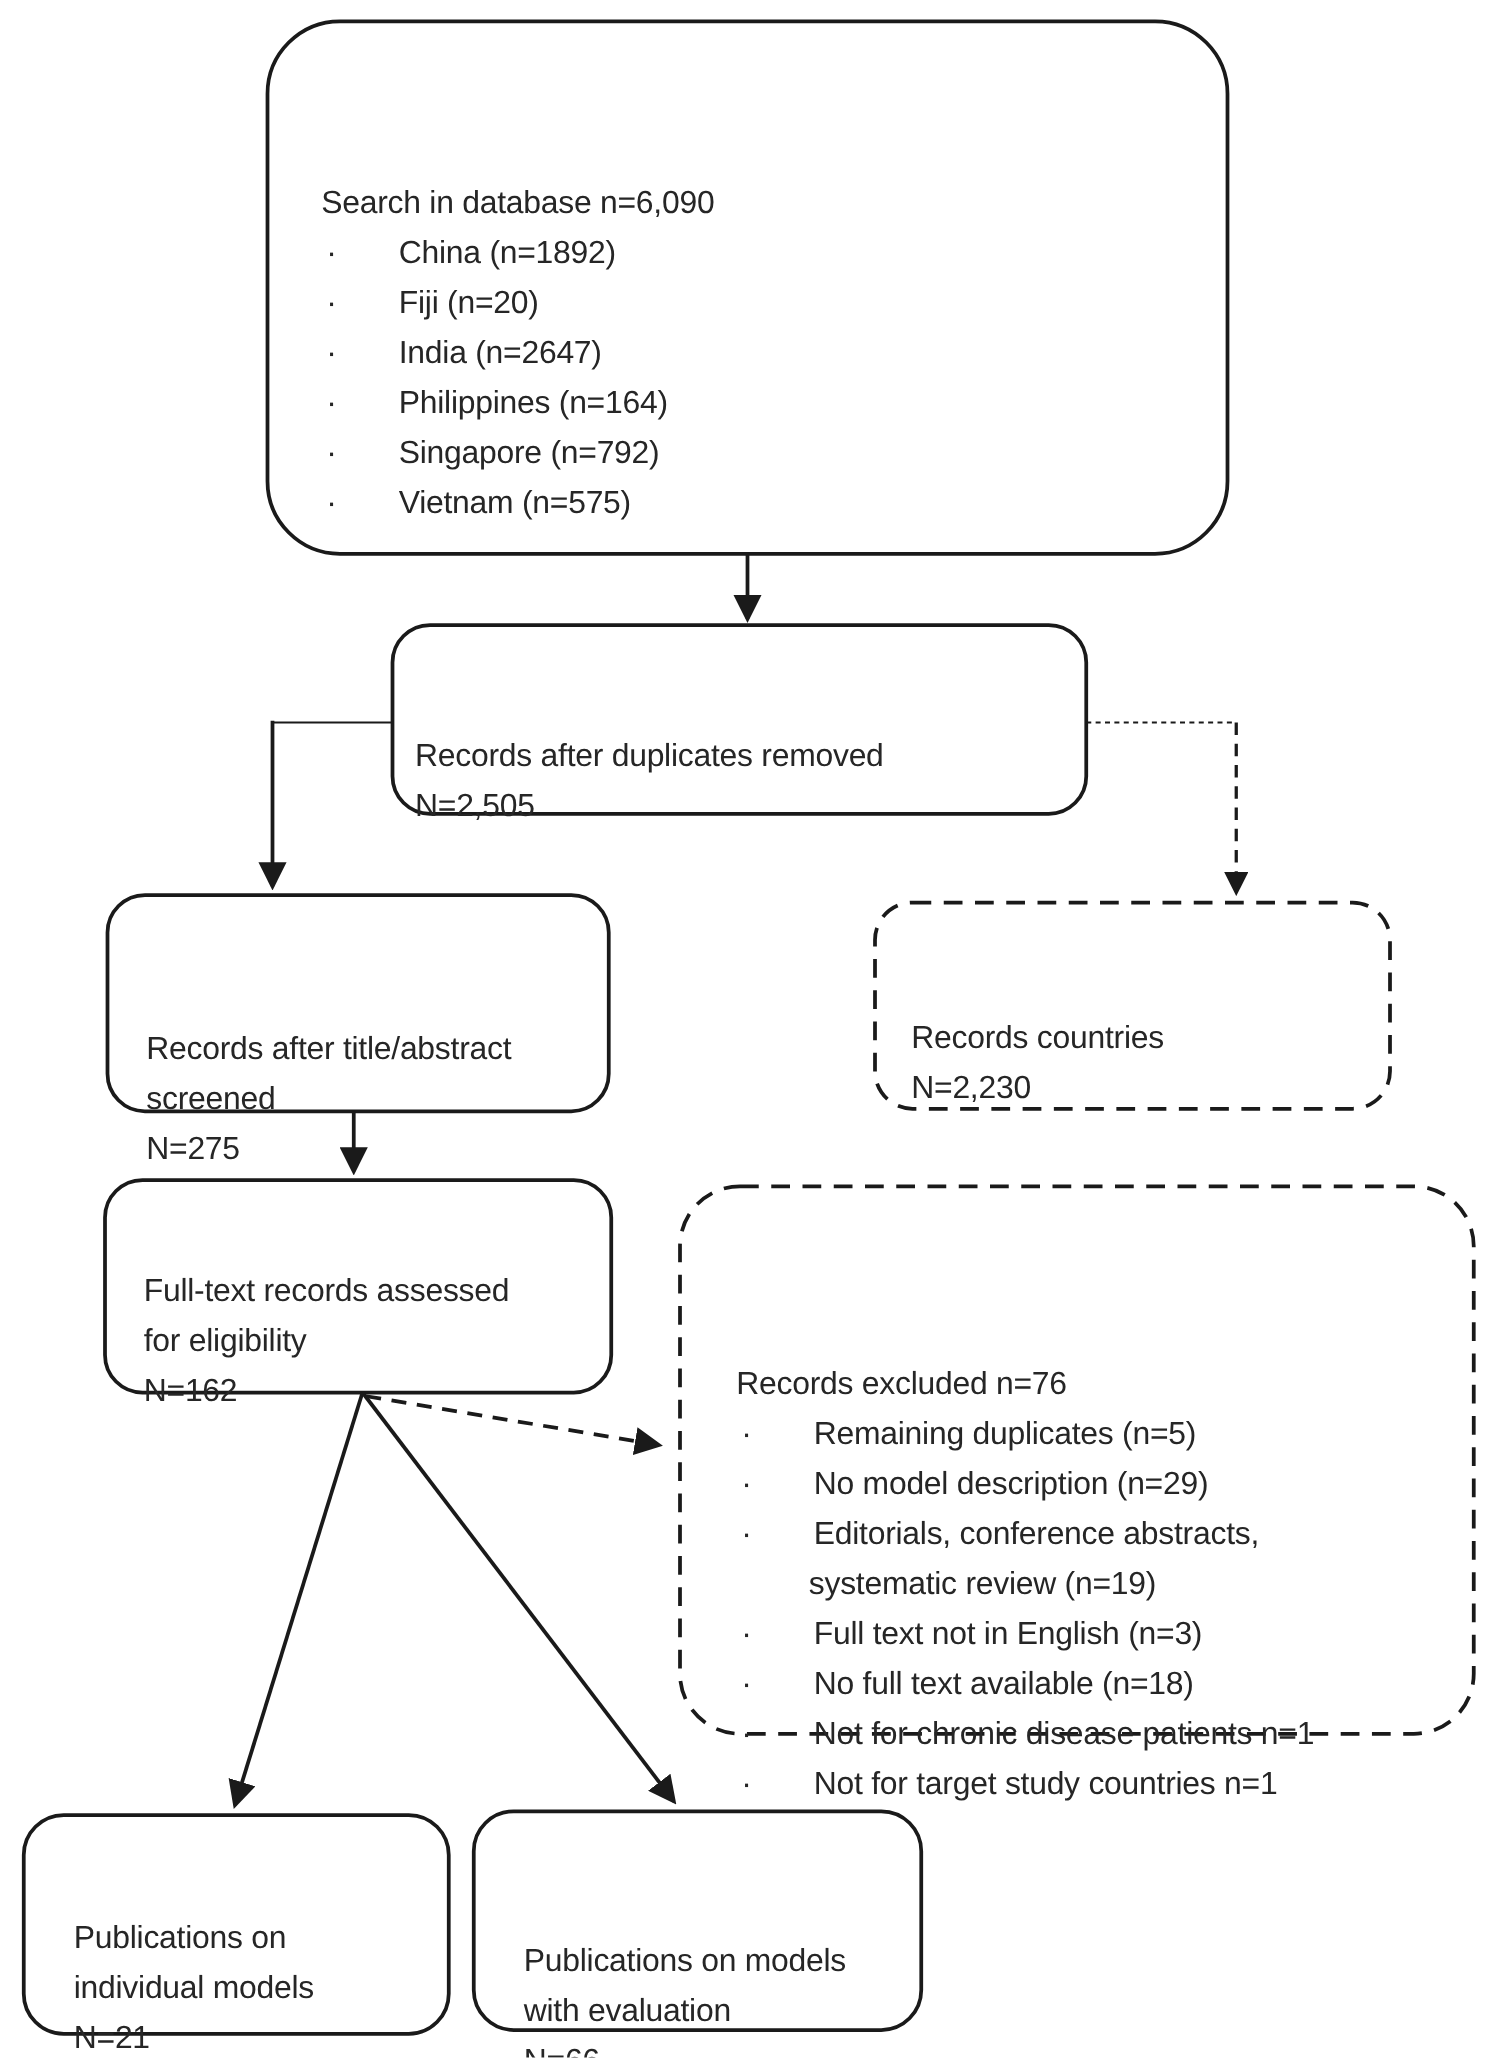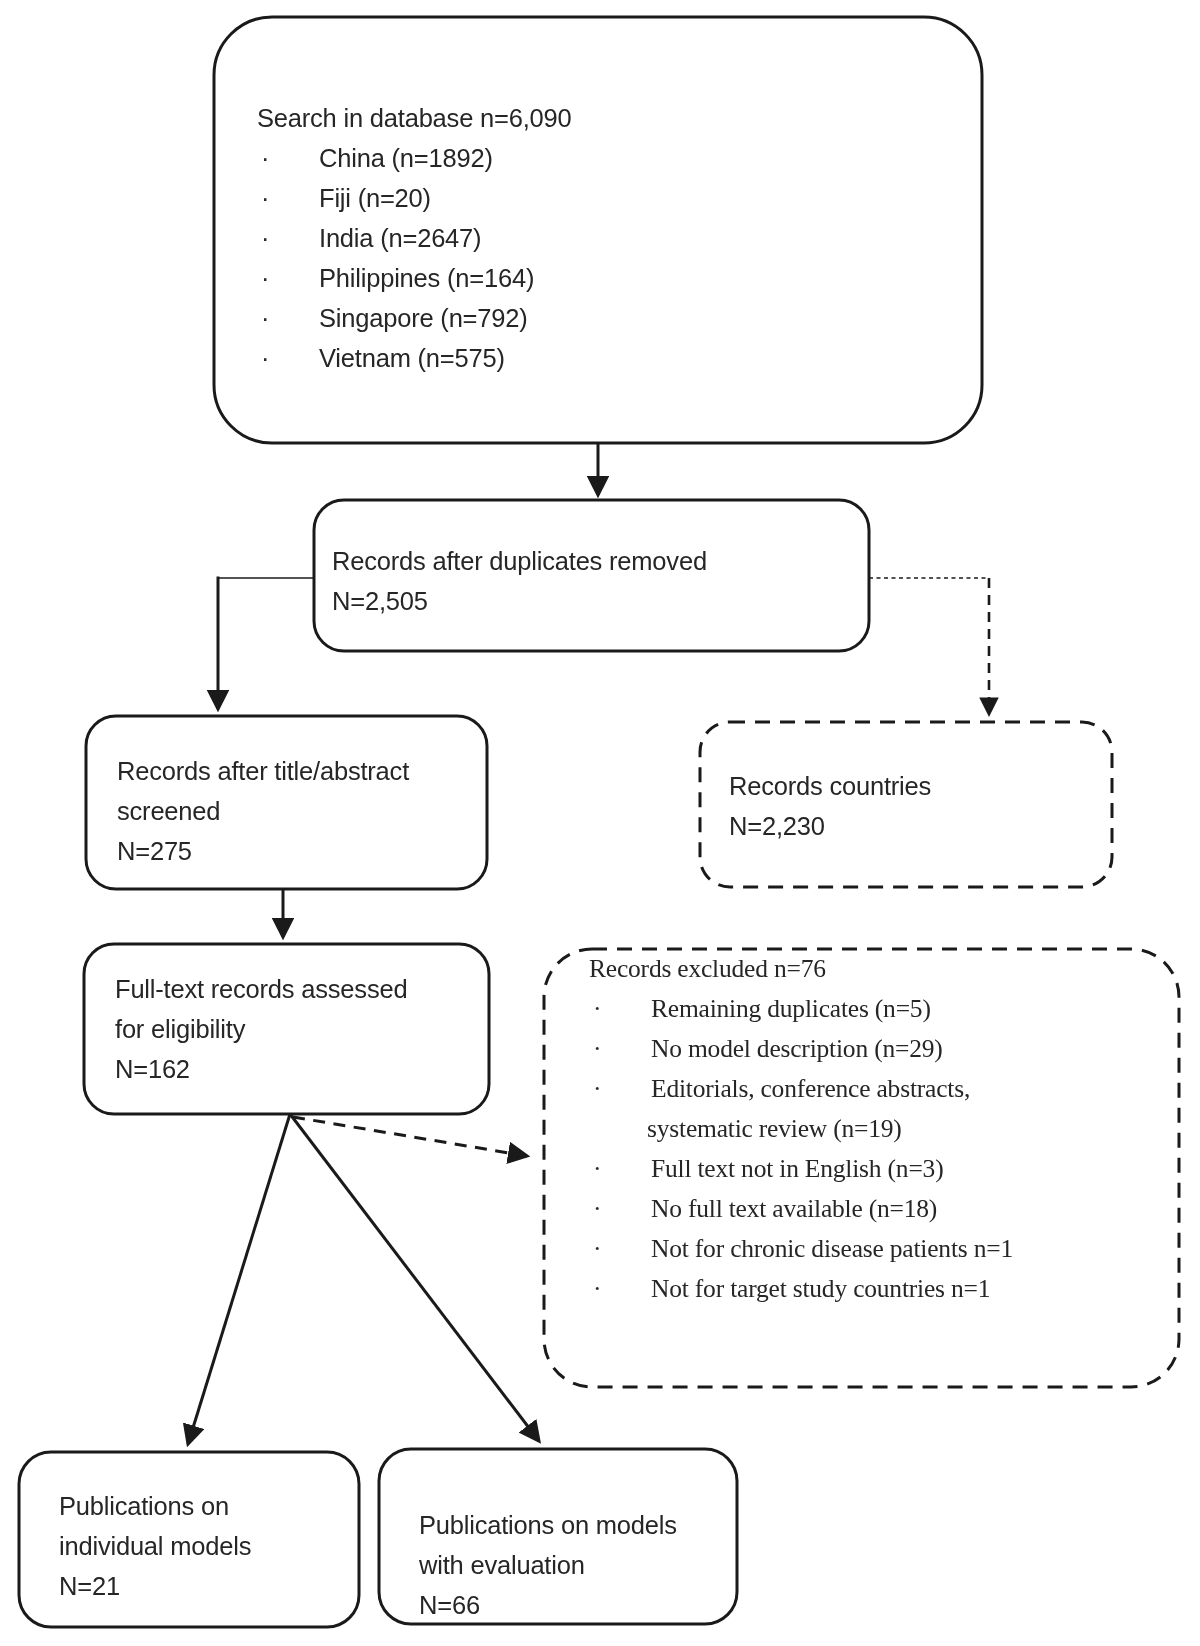--- a/index.html
+++ b/index.html
@@ -2,32 +2,32 @@
 <html><head>
 <meta charset="utf-8">
 <style>
   html,body{margin:0;padding:0;background:#ffffff;}
   body{width:1200px;height:1646px;position:relative;overflow:hidden;
        font-family:"Liberation Sans","DejaVu Sans",sans-serif;
        color:#262626;}
   #connector-layer{position:absolute;left:0;top:0;z-index:1;}
   .box{position:absolute;box-sizing:border-box;z-index:2;display:flex;
        flex-direction:column;font-size:25.5px;line-height:40px;
-       letter-spacing:-0.2px;white-space:nowrap;}
+       letter-spacing:-0.2px;white-space:nowrap;margin-top:44px;}
   .vcenter{justify-content:center;}
   .bullet-row{display:flex;align-items:baseline;}
   .dot{display:inline-block;width:58px;padding-left:4px;flex:0 0 auto;}
   .cont{margin-left:58px;}
   
   #search-box        {left:214px; top:17px;   width:768px; height:426px; padding:81px 20px 0 43px;}
   #duplicates-box    {left:314px; top:500px;  width:555px; height:151px; padding:10px 0 0 18px;}
   #excluded-a-box    {left:700px; top:722px;  width:412px; height:165px; padding:2px 0 0 29px;}
-  #screened-box      {left:86px;  top:724px;  width:401px; height:173px; padding:0 0 0 31px;}
+  #screened-box      {left:86px;  top:748px;  width:401px; height:173px; padding:0 0 0 31px;}
   #fulltext-box      {left:84px;  top:944px;  width:405px; height:170px; padding:0 0 0 31px;}
-  #excluded-b-box    {left:544px; top:897px;  width:635px; height:438px; padding:52px 10px 0 45px;font-family:Liberation Serif, serif;}
+  #excluded-b-box    {left:544px; top:991px;  width:635px; height:438px; padding:52px 10px 0 45px;}
   #individual-box    {left:19px;  top:1452px; width:340px; height:175px; padding:12px 0 0 40px;}
   #evaluation-box    {left:379px; top:1449px; width:358px; height:219px; padding:12px 0 0 40px;}
 </style>
 </head>
 <body>
 
 <svg id="connector-layer" width="1200" height="1646" viewBox="0 0 1200 1646" fill="none" stroke="#1a1a1a">
   <defs>
     <marker id="ah" viewBox="0 0 10 10" refX="8.5" refY="5" markerWidth="7.5" markerHeight="7.5" orient="auto-start-reverse">
       <path d="M0,0 L10,5 L0,10 z" fill="#1a1a1a" stroke="none"></path>

